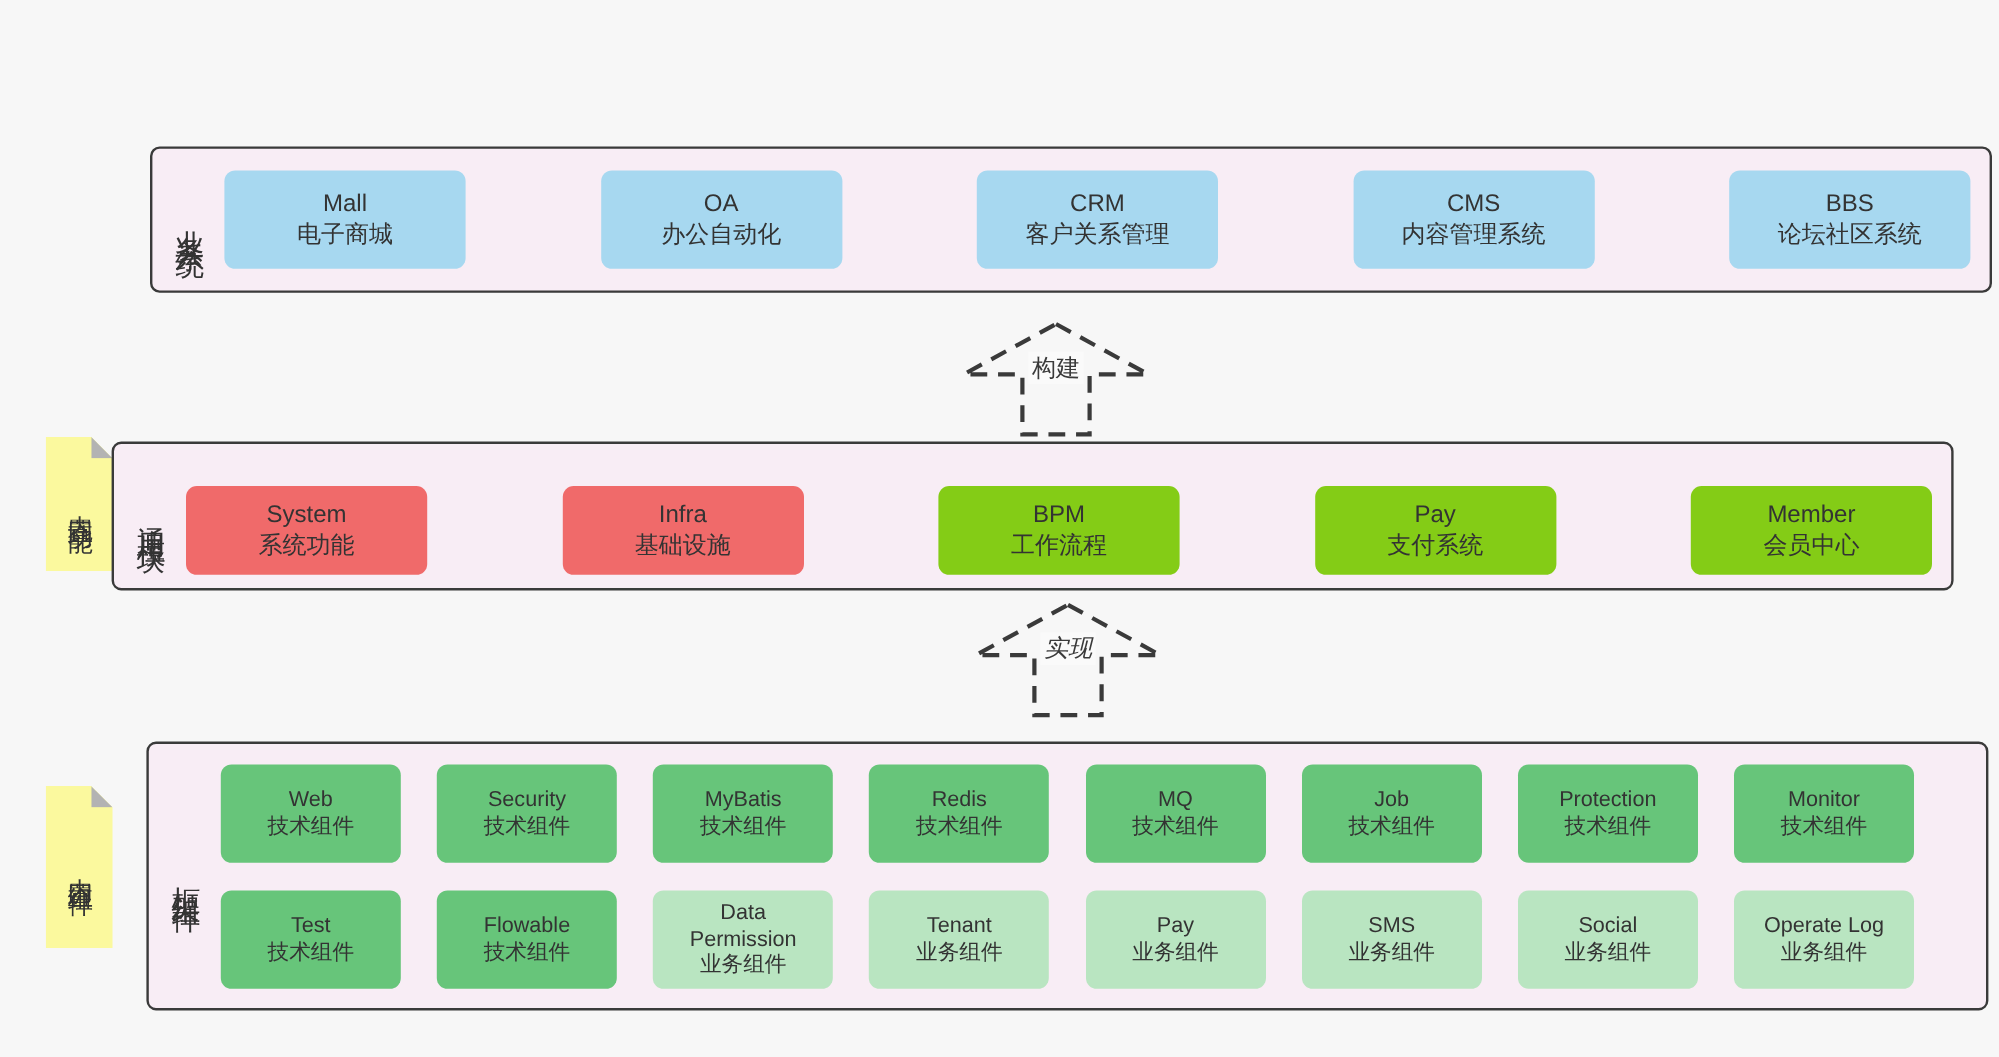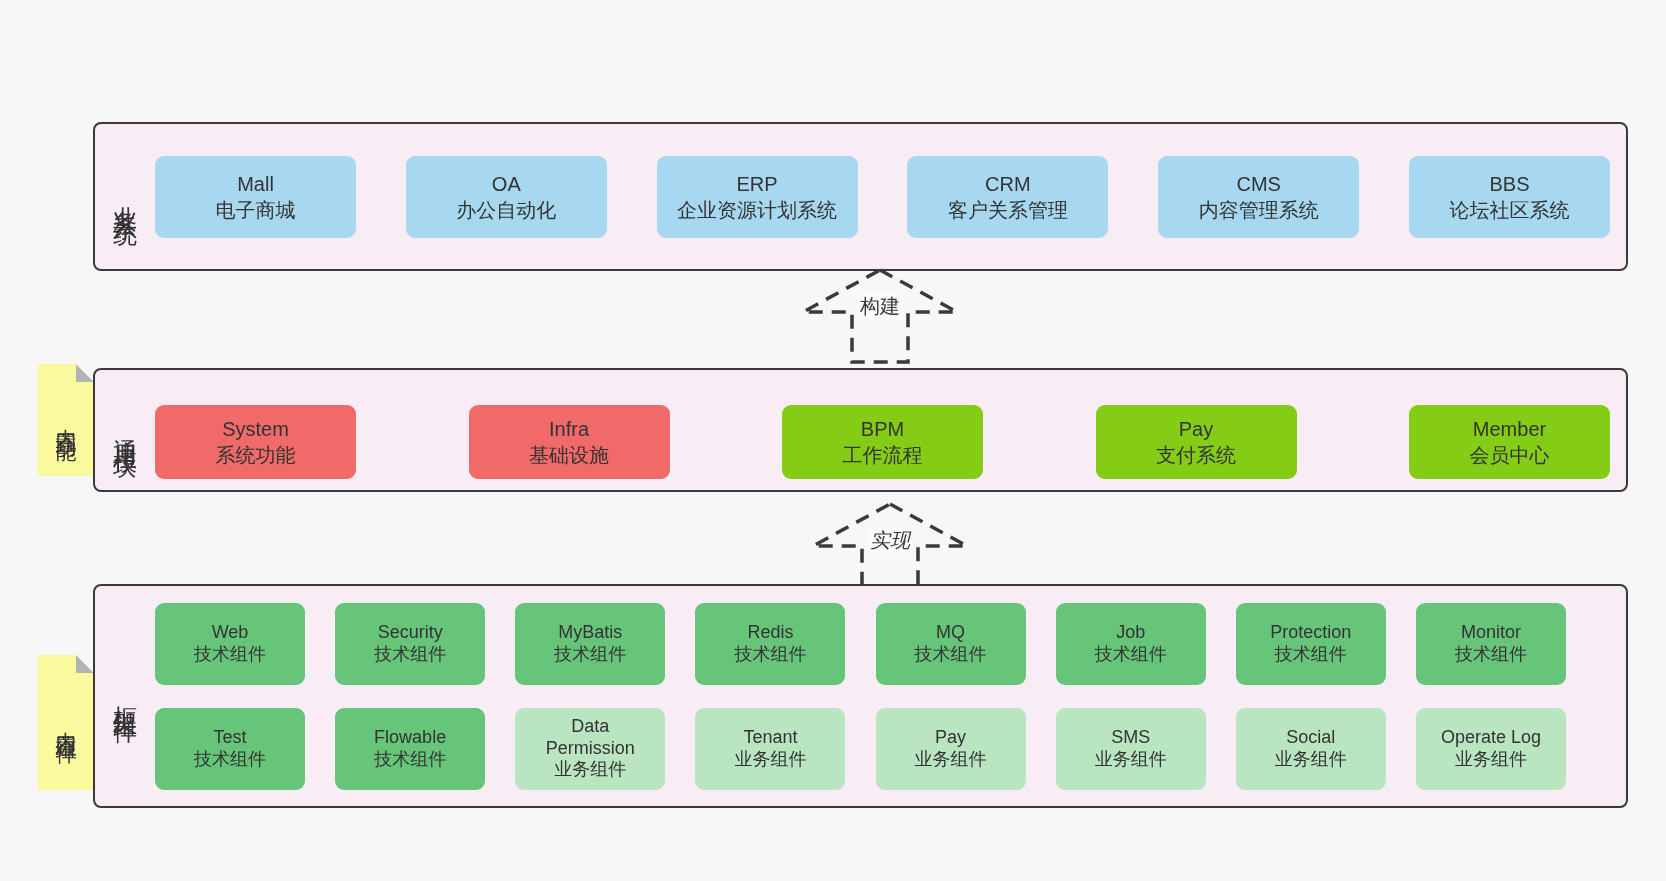--- a/index.html
+++ b/index.html
@@ -5,23 +5,23 @@
   * { box-sizing: border-box; margin: 0; padding: 0; }
   html, body { background: #f7f7f7; }
   body { font-family: "Liberation Sans", "DejaVu Sans", sans-serif; color: #333333; }
   .stage { position: relative; width: 1666px; height: 881px; background: #f7f7f7; overflow: hidden; }
 
   
   .band {
     position: absolute; left: 93px; width: 1535px;
     background: #f8edf5; border: 2px solid #3a3a3a; border-radius: 8px;
   }
-  .band-business   { top: 122px; height: 149px; }
+  .band-business   { top: 122px; height: 122px; margin-left: 32px; }
   .band-modules    { top: 368px; height: 124px; }
-  .band-components { top: 584px; height: 224px; }
+  .band-components { top: 618px; height: 224px; margin-left: 29px; }
 
   .vlabel {
     position: absolute; left: 14px; top: 50%; transform: translateY(-50%);
     writing-mode: vertical-rl; text-orientation: upright;
     font-size: 24px; letter-spacing: 5px; color: #333; white-space: nowrap;
   }
 
   .band-content {
     position: absolute; top: 0; bottom: 0; left: 60px; right: 16px;
     display: flex; align-items: center; justify-content: space-between;
@@ -93,24 +93,20 @@
     <div class="band-content">
       <div class="box" data-variant="blue">
         <div>Mall</div>
         <div>电子商城</div>
       </div>
       <div class="box" data-variant="blue">
         <div>OA</div>
         <div>办公自动化</div>
       </div>
       <div class="box" data-variant="blue">
-        <div>ERP</div>
-        <div>企业资源计划系统</div>
-      </div>
-      <div class="box" data-variant="blue">
         <div>CRM</div>
         <div>客户关系管理</div>
       </div>
       <div class="box" data-variant="blue">
         <div>CMS</div>
         <div>内容管理系统</div>
       </div>
       <div class="box" data-variant="blue">
         <div>BBS</div>
         <div>论坛社区系统</div>

